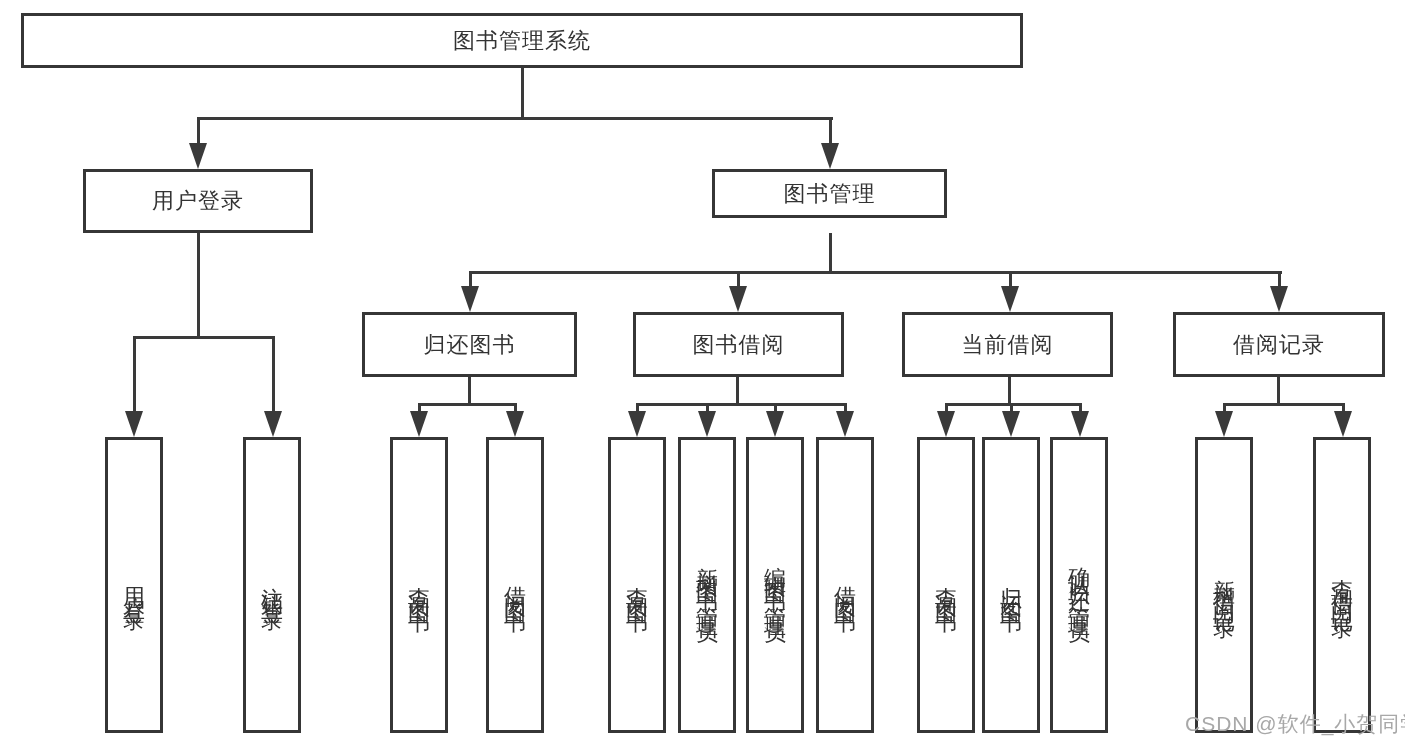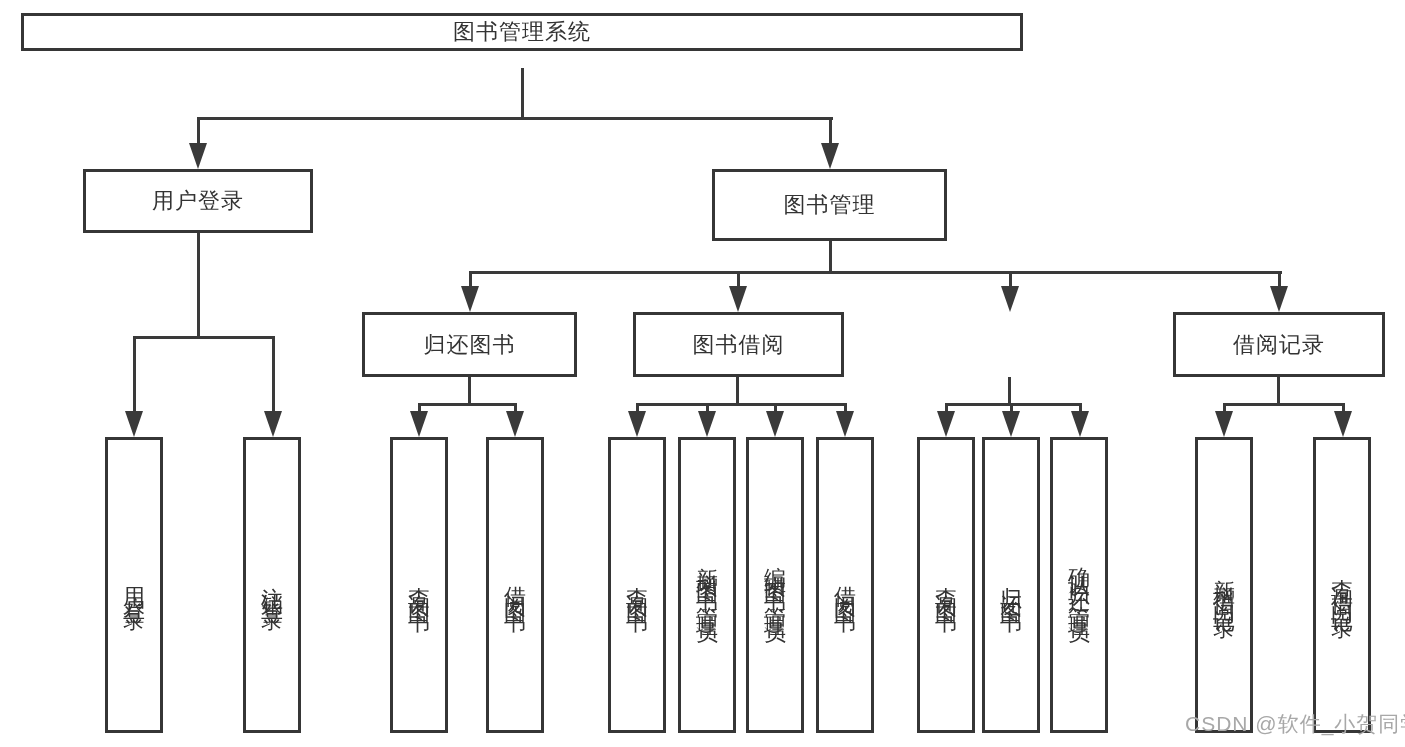--- a/index.html
+++ b/index.html
@@ -53,31 +53,31 @@
     letter-spacing:1px;
     white-space:nowrap;
     z-index:5;
   }
 </style>
 </head>
 <body>
 
 <div id="stage">
 
-  <div class="box" style="left:21px;top:13px;width:1002px;height:38px;">图书管理系统</div>
+  <div class="box" style="left:21px;top:13px;width:1002px;height:55px;">图书管理系统</div>
 
   <div class="vline" style="left:521px;top:68px;width:3px;height:50px;"></div>
   <div class="hline" style="left:197px;top:117px;width:636px;height:3px;"></div>
   <div class="vline" style="left:197px;top:117px;width:3px;height:28px;"></div>
   <div class="vline" style="left:829px;top:117px;width:3px;height:28px;"></div>
   <div class="arrow" style="left:189px;top:143px;"></div>
   <div class="arrow" style="left:821px;top:143px;"></div>
 
   <div class="box" style="left:83px;top:169px;width:230px;height:64px;">用户登录</div>
-  <div class="box" style="left:712px;top:169px;width:235px;height:72px;">图书管理</div>
+  <div class="box" style="left:712px;top:169px;width:235px;height:49px;">图书管理</div>
 
   <div class="vline" style="left:197px;top:233px;width:3px;height:104px;"></div>
   <div class="hline" style="left:133px;top:336px;width:142px;height:3px;"></div>
   <div class="vline" style="left:133px;top:336px;width:3px;height:77px;"></div>
   <div class="vline" style="left:272px;top:336px;width:3px;height:77px;"></div>
   <div class="arrow" style="left:125px;top:411px;"></div>
   <div class="arrow" style="left:264px;top:411px;"></div>
 
   <div class="vline" style="left:829px;top:233px;width:3px;height:40px;"></div>
   <div class="hline" style="left:469px;top:271px;width:813px;height:3px;"></div>
@@ -85,20 +85,21 @@
   <div class="vline" style="left:737px;top:271px;width:3px;height:18px;"></div>
   <div class="vline" style="left:1009px;top:271px;width:3px;height:18px;"></div>
   <div class="vline" style="left:1278px;top:271px;width:3px;height:18px;"></div>
   <div class="arrow" style="left:461px;top:286px;"></div>
   <div class="arrow" style="left:729px;top:286px;"></div>
   <div class="arrow" style="left:1001px;top:286px;"></div>
   <div class="arrow" style="left:1270px;top:286px;"></div>
 
   <div class="box" style="left:362px;top:312px;width:215px;height:65px;">归还图书</div>
   <div class="box" style="left:633px;top:312px;width:211px;height:65px;">图书借阅</div>
+  <div class="box" style="left:902px;top:312px;width:211px;height:65px;">当前借阅</div>
   <div class="box" style="left:1173px;top:312px;width:212px;height:65px;">借阅记录</div>
 
   <div class="vline" style="left:468px;top:377px;width:3px;height:28px;"></div>
   <div class="hline" style="left:418px;top:403px;width:99px;height:3px;"></div>
   <div class="vline" style="left:418px;top:403px;width:3px;height:12px;"></div>
   <div class="vline" style="left:514px;top:403px;width:3px;height:12px;"></div>
   <div class="arrow" style="left:410px;top:411px;"></div>
   <div class="arrow" style="left:506px;top:411px;"></div>
 
   <div class="vline" style="left:736px;top:377px;width:3px;height:28px;"></div>

